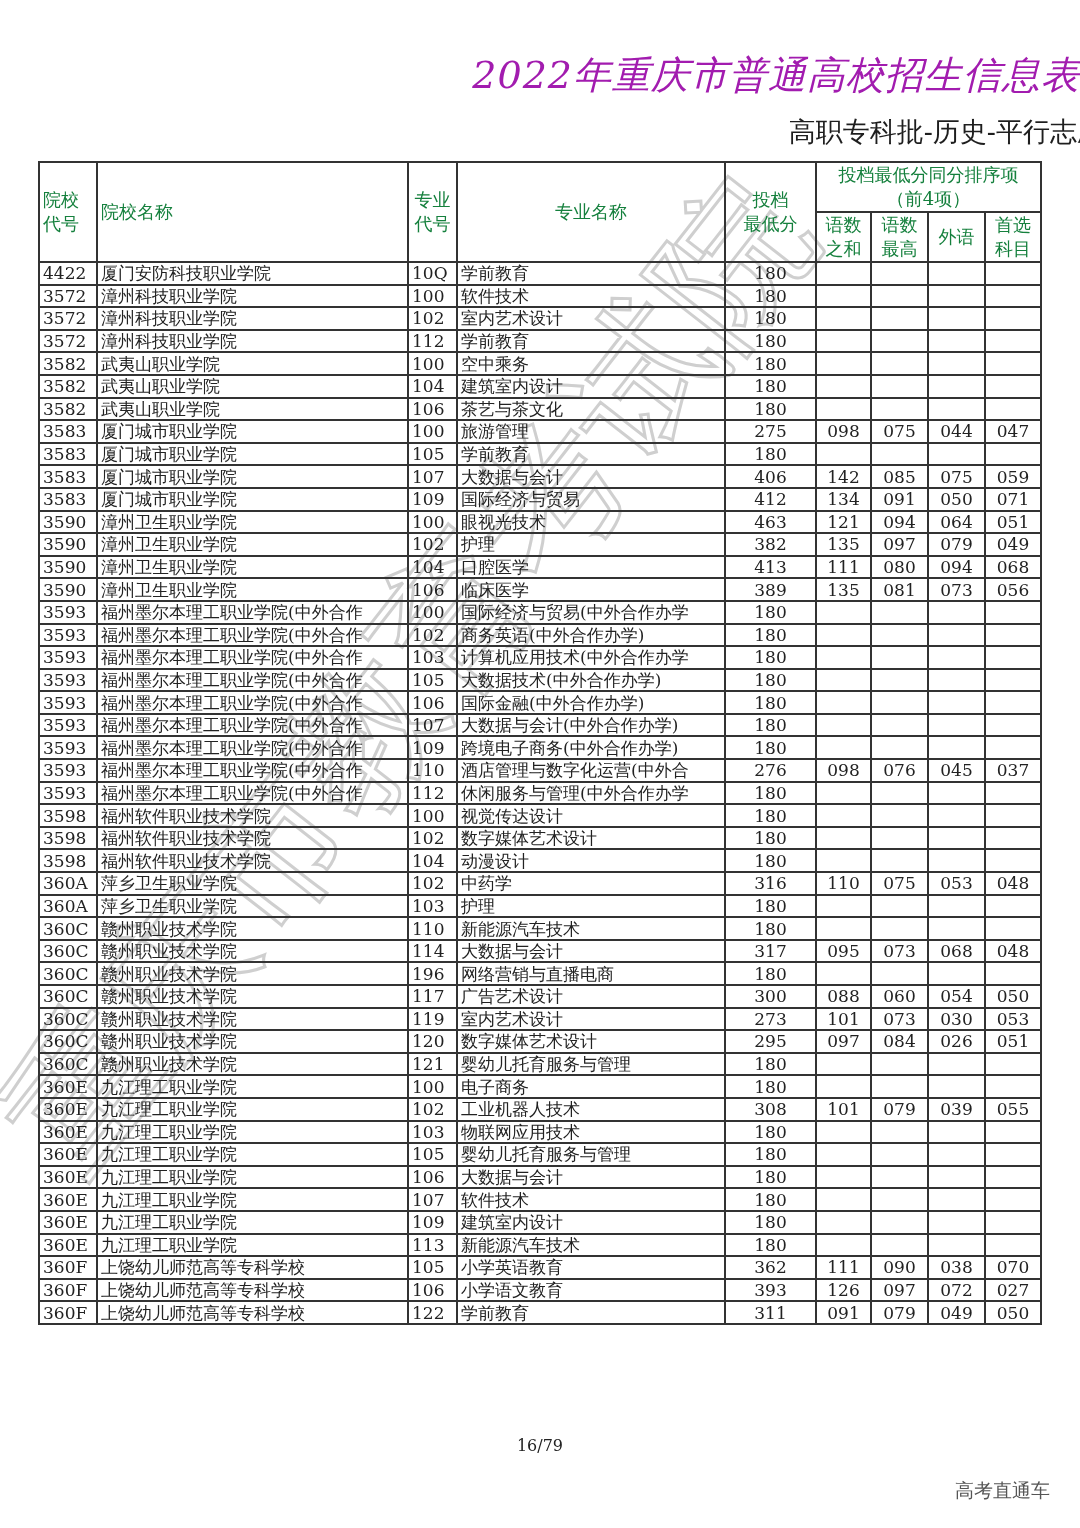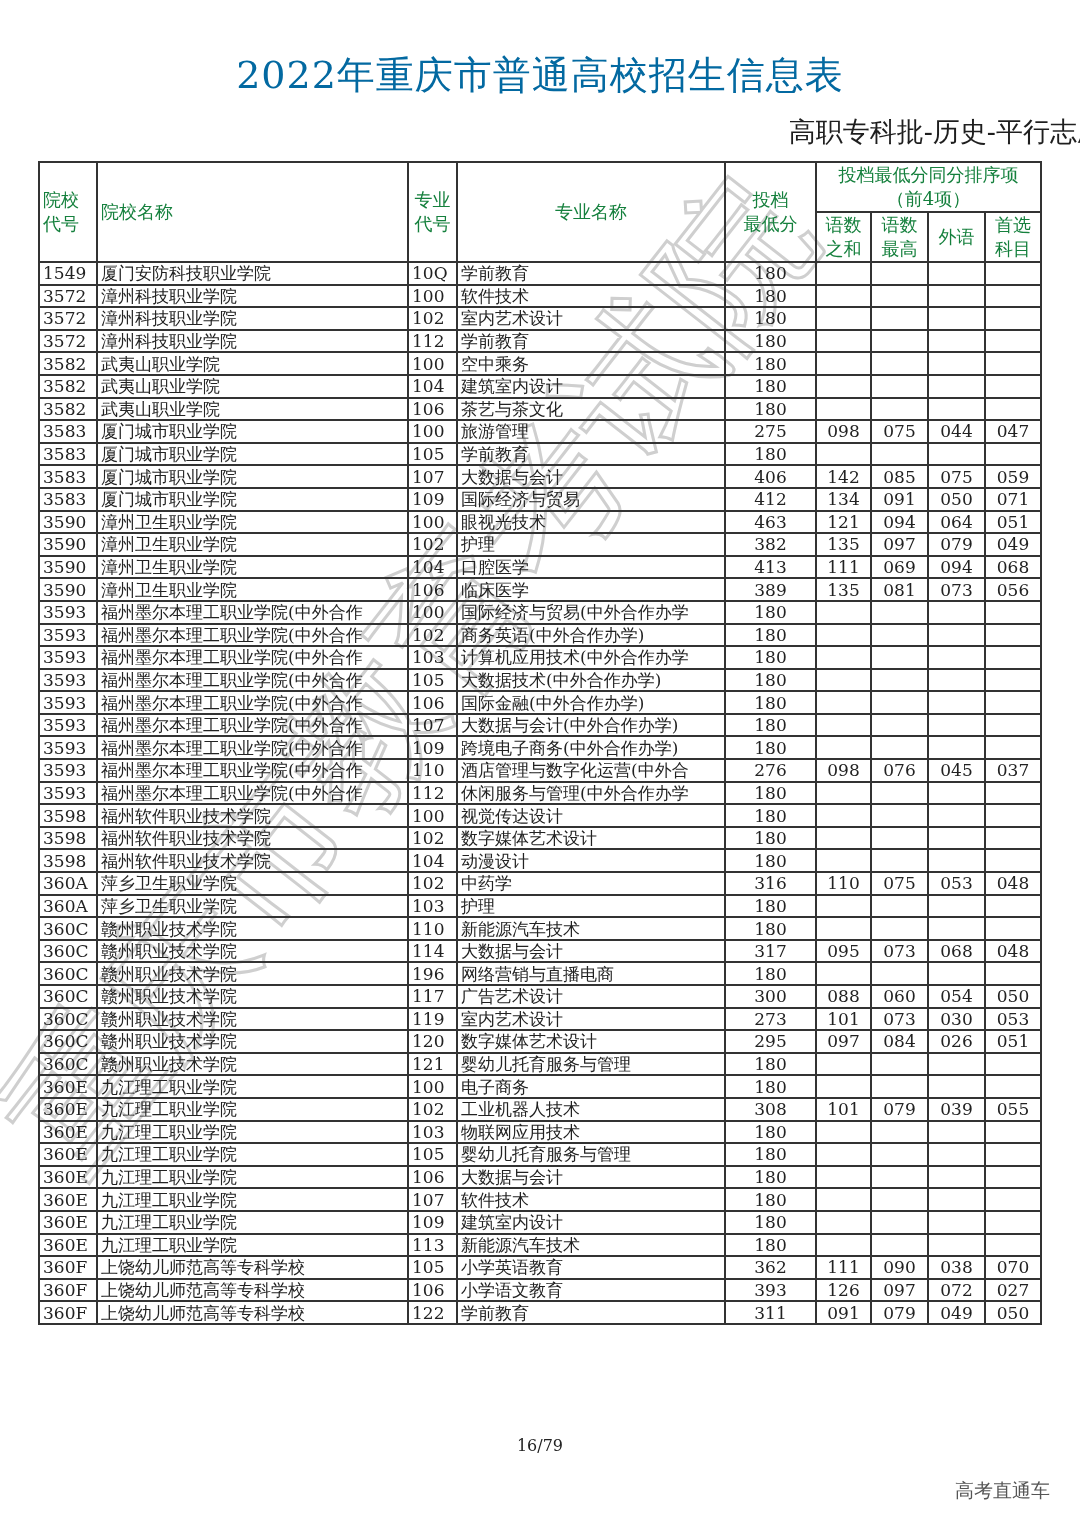--- a/index.html
+++ b/index.html
@@ -1,17 +1,17 @@
 <!DOCTYPE html>
 <html><head>
 <meta charset="utf-8">
 <style>
   html,body{margin:0;padding:0;background:#fff;}
   body{width:1080px;height:1528px;position:relative;overflow:hidden;font-family:"DejaVu Serif","Liberation Serif",serif;color:#222;}
-  .title{position:absolute;left:0;width:1080px;top:50px;text-align:center;font-size:38px;letter-spacing:1px;color:#0369a1;}
+  .title{position:absolute;left:0;width:1080px;top:50px;text-align:right;font-size:38px;letter-spacing:1px;color:#a21caf;font-style:italic;}
   .subtitle{position:absolute;left:0;width:1080px;top:114px;text-align:right;font-size:27px;color:#1e1e1e;padding-left:24px;}
   table{position:absolute;left:38px;top:161px;border-collapse:collapse;table-layout:fixed;width:1002px;}
   th,td{border:2px solid #333;padding:0 3px;font-weight:normal;white-space:nowrap;overflow:hidden;font-size:17px;line-height:20px;}
   th{font-size:18px;line-height:24px;color:#15803d;}
   td{height:20.6px;}
   .c{text-align:center;}
   .l{text-align:left;}
   .hdr-top{height:46px;}
   .hdr-bot{height:50px;}
   .page-num{position:absolute;left:0;width:1080px;top:1436px;text-align:center;font-size:16px;color:#222;}
@@ -51,21 +51,21 @@
     </tr>
     <tr class="hdr-bot">
       <th class="c"><span>语数</span><br><span>之和</span></th>
       <th class="c"><span>语数</span><br><span>最高</span></th>
       <th class="c">外语</th>
       <th class="c"><span>首选</span><br><span>科目</span></th>
     </tr>
   </thead>
   <tbody id="table-body">
       <tr>
-        <td class="l">1549</td>
+        <td class="l">4422</td>
         <td class="l">厦门安防科技职业学院</td>
         <td class="l">10Q</td>
         <td class="l">学前教育</td>
         <td class="c">180</td>
         <td class="c"></td>
         <td class="c"></td>
         <td class="c"></td>
         <td class="c"></td>
       </tr>
       <tr>
@@ -200,21 +200,21 @@
         <td class="c">079</td>
         <td class="c">049</td>
       </tr>
       <tr>
         <td class="l">3590</td>
         <td class="l">漳州卫生职业学院</td>
         <td class="l">104</td>
         <td class="l">口腔医学</td>
         <td class="c">413</td>
         <td class="c">111</td>
-        <td class="c">069</td>
+        <td class="c">080</td>
         <td class="c">094</td>
         <td class="c">068</td>
       </tr>
       <tr>
         <td class="l">3590</td>
         <td class="l">漳州卫生职业学院</td>
         <td class="l">106</td>
         <td class="l">临床医学</td>
         <td class="c">389</td>
         <td class="c">135</td>

